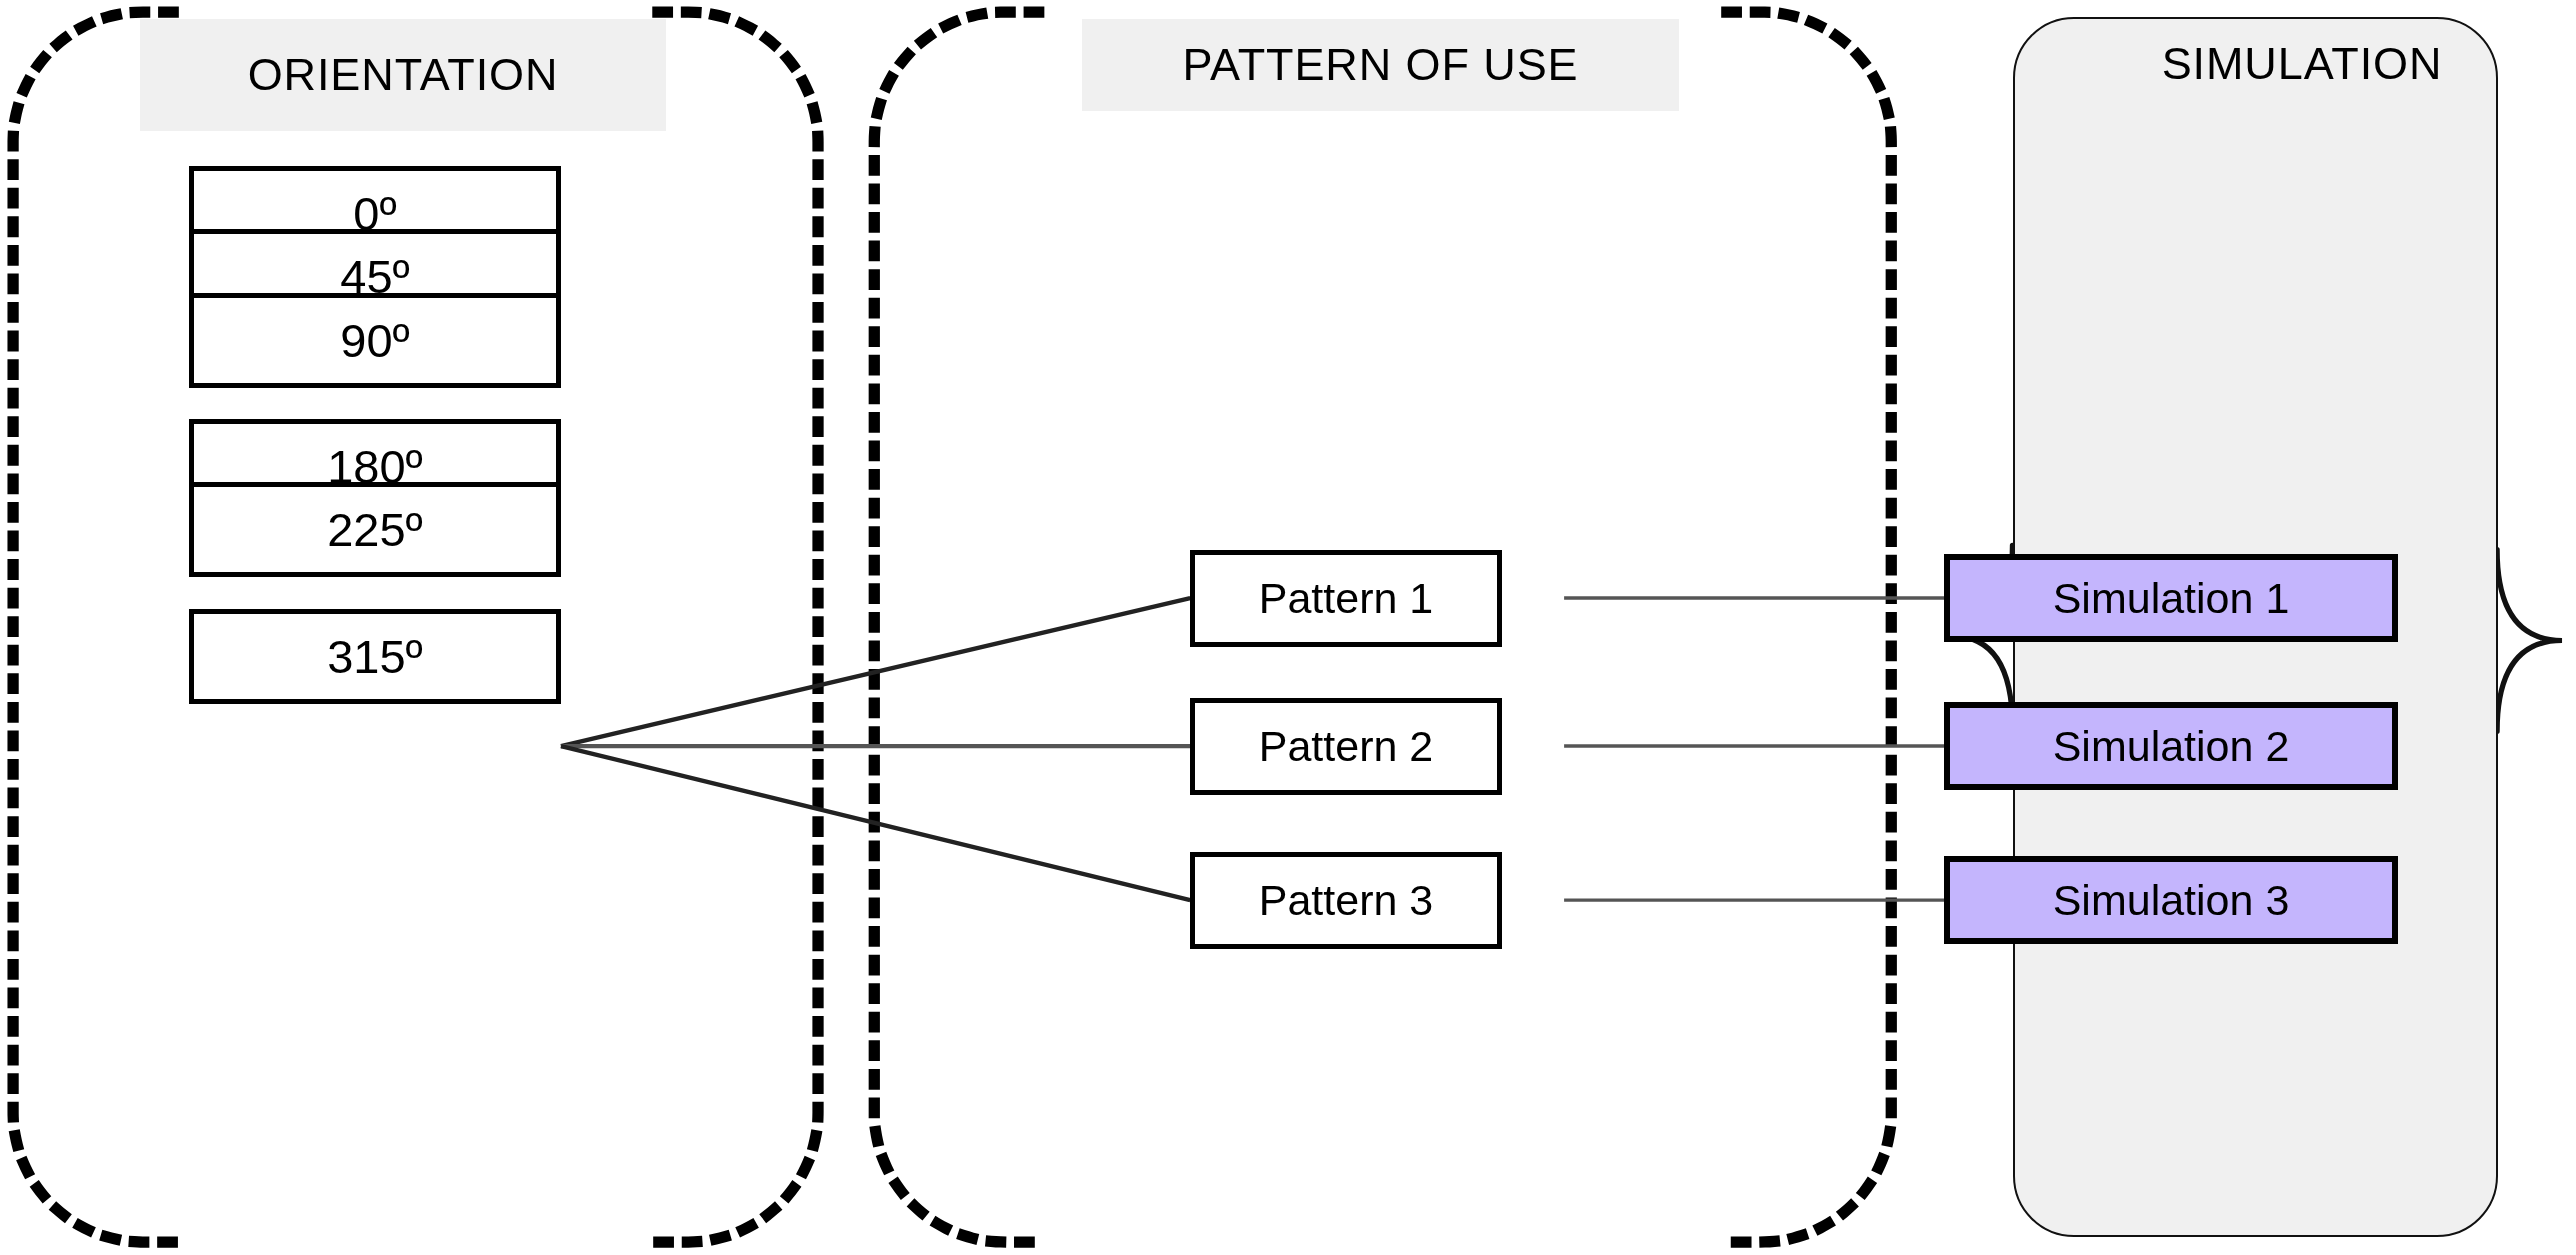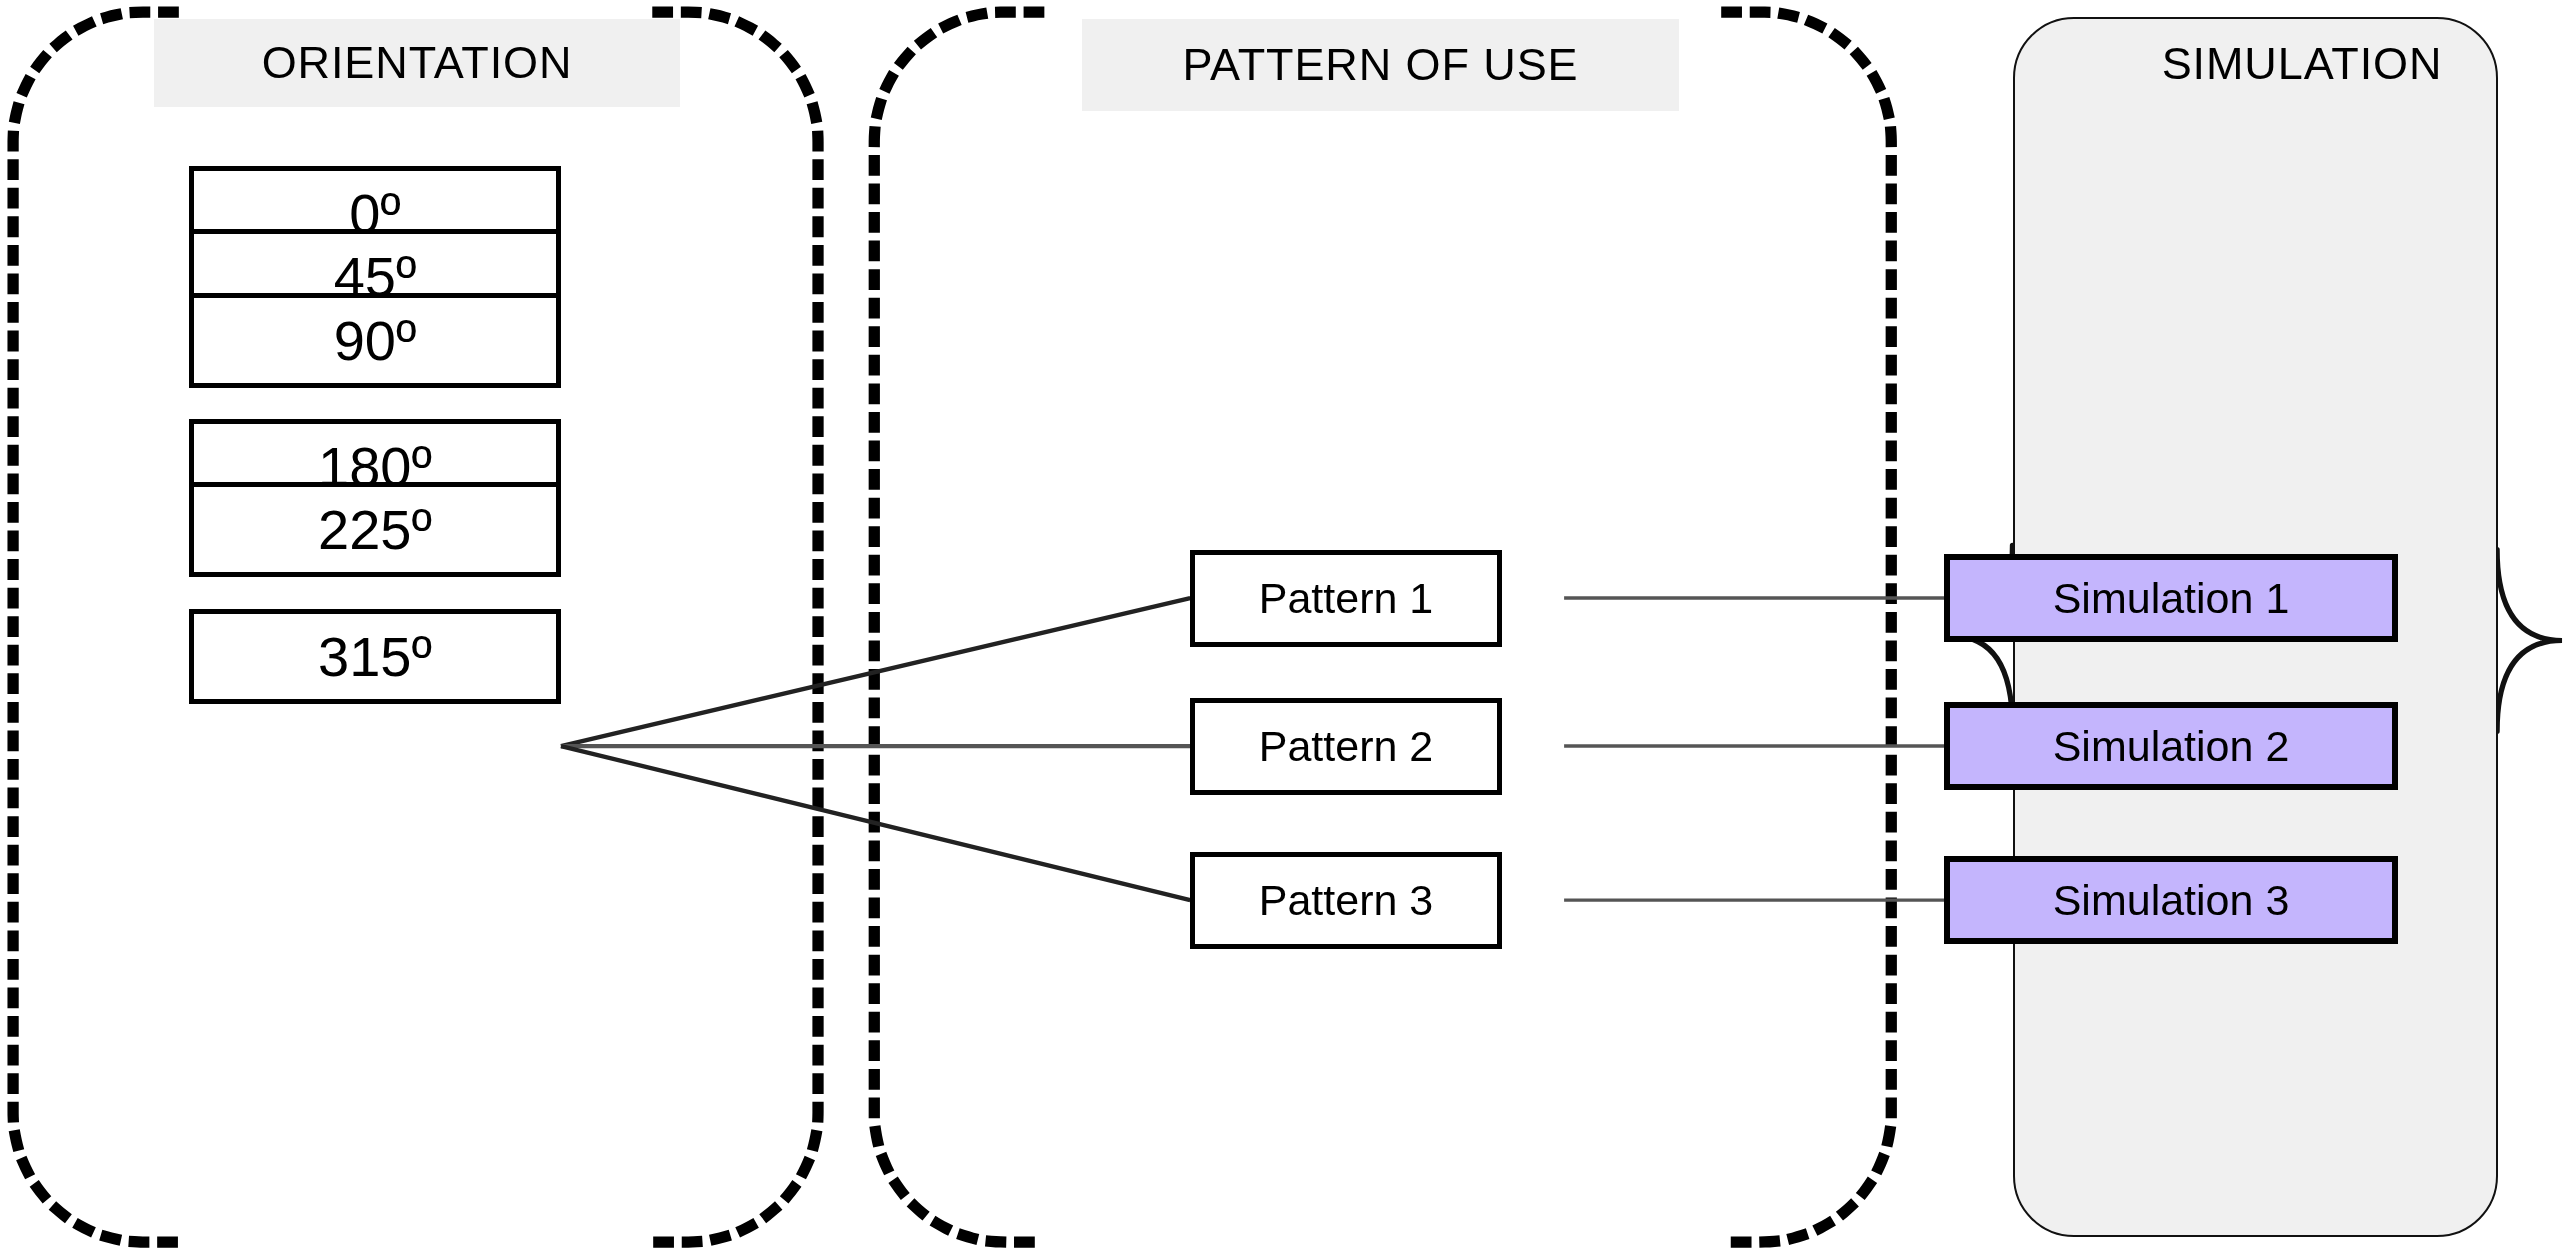--- a/index.html
+++ b/index.html
@@ -12,39 +12,39 @@
   svg#canvas{position:absolute;left:0;top:0;width:2576px;height:1255px;}
 
   
   .hdr{
     position:absolute;
     background:#f0f0f0;
     display:flex;align-items:center;justify-content:center;
     font-size:45px;letter-spacing:0.9px;color:#000;
     font-family:"Liberation Sans", sans-serif;
   }
-  #hdr-orientation{left:154px;top:19px;width:526px;height:88px;}
+  #hdr-orientation{left:140px;top:19px;width:526px;height:112px;}
   #hdr-pattern{left:1082px;top:19px;width:597px;height:92px;}
   #hdr-simulation{left:2077px;top:22.5px;width:450px;height:83px;background:transparent;}
 
   
   #sim-panel{
     position:absolute;left:2013px;top:17.3px;width:485px;height:1220px;
     background:#f0f0f0;border:2.6px solid #111;border-radius:61px;
     box-sizing:border-box;
   }
 
   
   .node{
     position:absolute;box-sizing:border-box;
     display:flex;align-items:center;justify-content:center;
     color:#000;background:#ffffff;border:5.2px solid #000;
     font-family:"Liberation Sans", sans-serif;
   }
-  .orient-box{left:189px;width:372px;height:95px;font-size:56px;}
+  .orient-box{left:189px;width:372px;height:95px;font-size:47px;}
   .pattern-box{left:1190px;width:312px;height:97px;font-size:43px;}
   .sim-box{left:1944px;width:454px;height:88px;font-size:43px;background:#c4b5fd;border-width:6px;}
 </style>
 </head>
 <body>
 
 <div id="stage">
 
   <svg id="canvas" viewBox="0 0 2976 1450">
 

